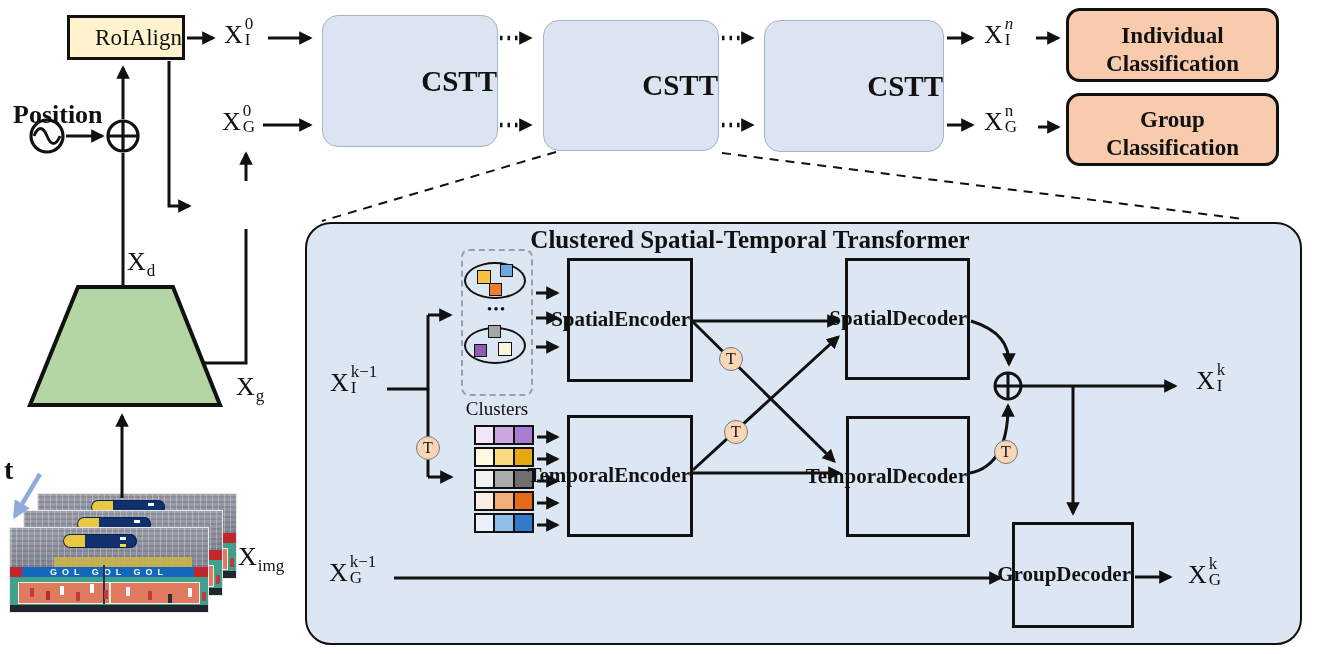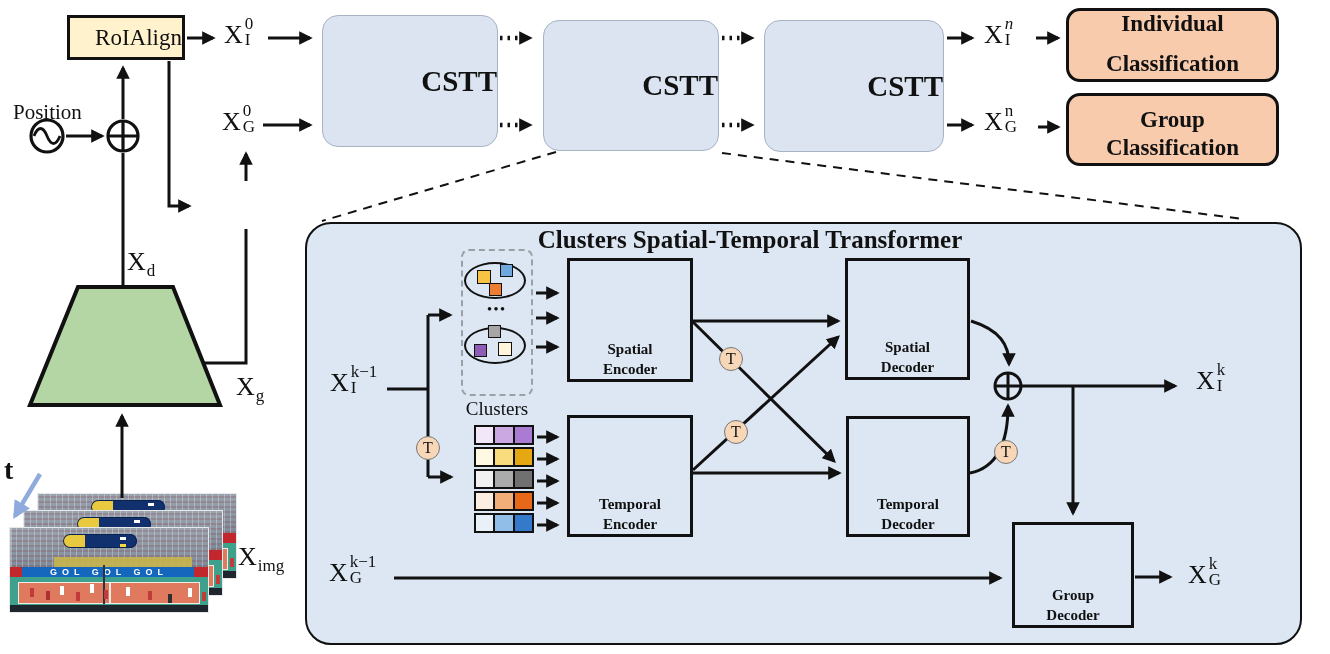--- a/index.html
+++ b/index.html
@@ -12,22 +12,22 @@
   .roialign{background:#FFF2CC;border:3px solid #111;font-size:23px;}
   .grg{background:#DBE5F1;border:2.5px solid #111;font-size:23px;}
   .cstt{background:#DBE4F0;border:1.5px solid #A6B4C6;border-radius:16px;
         font-size:29px;font-weight:bold;}
   .classif{background:#F8CBAD;border:3.5px solid #111;border-radius:14px;
            font-size:23px;font-weight:bold;line-height:1.25;flex-direction:column;}
   .panel{position:absolute;left:305px;top:222px;width:997px;height:423px;box-sizing:border-box;
          background:#DCE7F3;border:2.5px solid #111;border-radius:26px;z-index:1;}
   .ptitle{position:absolute;left:430px;top:226px;width:640px;text-align:center;
           font-size:25px;font-weight:bold;z-index:3;}
-  .obox{background:#DCE7F3;border:3.5px solid #111;font-size:15px;font-weight:bold;
-        line-height:1.3;flex-direction:column;z-index:3;}
+  .obox{background:#DCE7F3;border:3.5px solid #111;font-size:21px;font-weight:bold;
+        line-height:1.3;flex-direction:row;z-index:3;}
   .z3{z-index:3;}
   
   .clustbox{position:absolute;left:461px;top:249px;width:72px;height:147px;box-sizing:border-box;
             border:2px dashed #9AA0A6;border-radius:8px;z-index:3;}
   .ellipse{position:absolute;width:62px;height:37px;box-sizing:border-box;
            border:2.5px solid #111;border-radius:50%;z-index:3;}
   .sq{position:absolute;box-sizing:border-box;border:1.5px solid #111;z-index:4;}
   .dots{position:absolute;left:461px;top:301px;width:72px;text-align:center;
         font-size:13px;letter-spacing:2px;font-weight:bold;z-index:3;}
   .clab{position:absolute;left:458px;top:370px;width:78px;text-align:center;font-size:19px;z-index:3;margin-top:28px;}
@@ -40,21 +40,21 @@
   .tcirc{position:absolute;width:24px;height:24px;border-radius:50%;background:#F7D7B7;
          border:1.5px solid #777;display:flex;align-items:center;justify-content:center;
          font-size:16px;z-index:4;box-sizing:border-box;}
   
   .xl{position:absolute;display:inline-flex;align-items:flex-start;font-size:26px;z-index:3;}
   .xl .stack{display:inline-flex;flex-direction:column;line-height:.95;font-size:17px;
              margin-left:2px;margin-top:-4px;align-items:flex-start;}
   .xl .subonly{font-size:17px;margin-top:14px;margin-left:1px;}
   .it{font-style:italic;}
   .tlab{position:absolute;font-size:28px;font-weight:bold;z-index:3;}
-  .poslab{position:absolute;left:13px;top:100px;font-size:21px;font-weight:normal;z-index:3;}
+  .poslab{position:absolute;left:13px;top:100px;font-size:26px;font-weight:bold;z-index:3;}
   
   .frame{position:absolute;width:198px;height:84px;overflow:hidden;z-index:1;
          outline:1px solid #e8e8e8;background:#8D98A3;}
   .frame .crowd{position:absolute;left:0;top:0;right:0;height:58%;
       background:linear-gradient(180deg,#9AA4AF 0%,#8793A0 55%,#76838F 100%);}
   .frame .crowd::after{content:"";position:absolute;inset:0;
       background-image:repeating-linear-gradient(90deg,rgba(255,255,255,.28) 0 1.5px,rgba(0,0,0,0) 1.5px 6px),
                        repeating-linear-gradient(0deg,rgba(130,40,50,.20) 0 2px,rgba(0,0,0,0) 2px 5px);}
   .frame .ysec{position:absolute;left:22%;top:34%;width:70%;height:16%;background:#C8B54C;opacity:.9;}
   .frame .scoreboard{position:absolute;left:27%;top:7%;width:37%;height:17%;border-radius:9px;
@@ -224,21 +224,21 @@
   <div class="box cstt z3" style="left:322px;top:15px;width:176px;height:132px;">
     <span>CSTT</span>
   </div>
   <div class="box cstt z3" style="left:543px;top:20px;width:176px;height:131px;">
     <span>CSTT</span>
   </div>
   <div class="box cstt z3" style="left:764px;top:20px;width:180px;height:132px;">
     <span>CSTT</span>
   </div>
 
-  <div class="box classif z3" style="left:1066px;top:8px;width:213px;height:74px;gap:12px;">
+  <div class="box classif z3" style="left:1066px;top:8px;width:213px;height:74px;">
     <span>Individual</span>
     <span>Classification</span>
   </div>
   <div class="box classif z3" style="left:1066px;top:93px;width:213px;height:73px;">
     <span>Group</span>
     <span>Classification</span>
   </div>
 
   <div class="xl" style="left:224px;top:20px;">
     <span class="base">X</span>
@@ -303,21 +303,21 @@
       </span>
   </div>
   <div class="xl" style="left:1188px;top:560px;">
     <span class="base">X</span>
     <span class="stack">
         <span>k</span>
         <span>G</span>
       </span>
   </div>
 
-  <div class="ptitle">Clusters Spatial-Temporal Transformer</div>
+  <div class="ptitle">Clustered Spatial-Temporal Transformer</div>
 
   <div class="clustbox"></div>
   <div class="ellipse" style="left:464px;top:262px;"></div>
   <div class="sq" style="left: 477px; top: 270px; width: 14px; height: 14px; background: rgb(246, 195, 68);"></div>
   <div class="sq" style="left: 500px; top: 264px; width: 13px; height: 13px; background: rgb(111, 168, 220);"></div>
   <div class="sq" style="left: 489px; top: 283px; width: 13px; height: 13px; background: rgb(237, 125, 49);"></div>
   <div class="dots">•••</div>
   <div class="ellipse" style="left:464px;top:327px;"></div>
   <div class="sq" style="left: 488px; top: 325px; width: 13px; height: 13px; background: rgb(166, 166, 166);"></div>
   <div class="sq" style="left: 474px; top: 344px; width: 13px; height: 13px; background: rgb(142, 91, 181);"></div>

